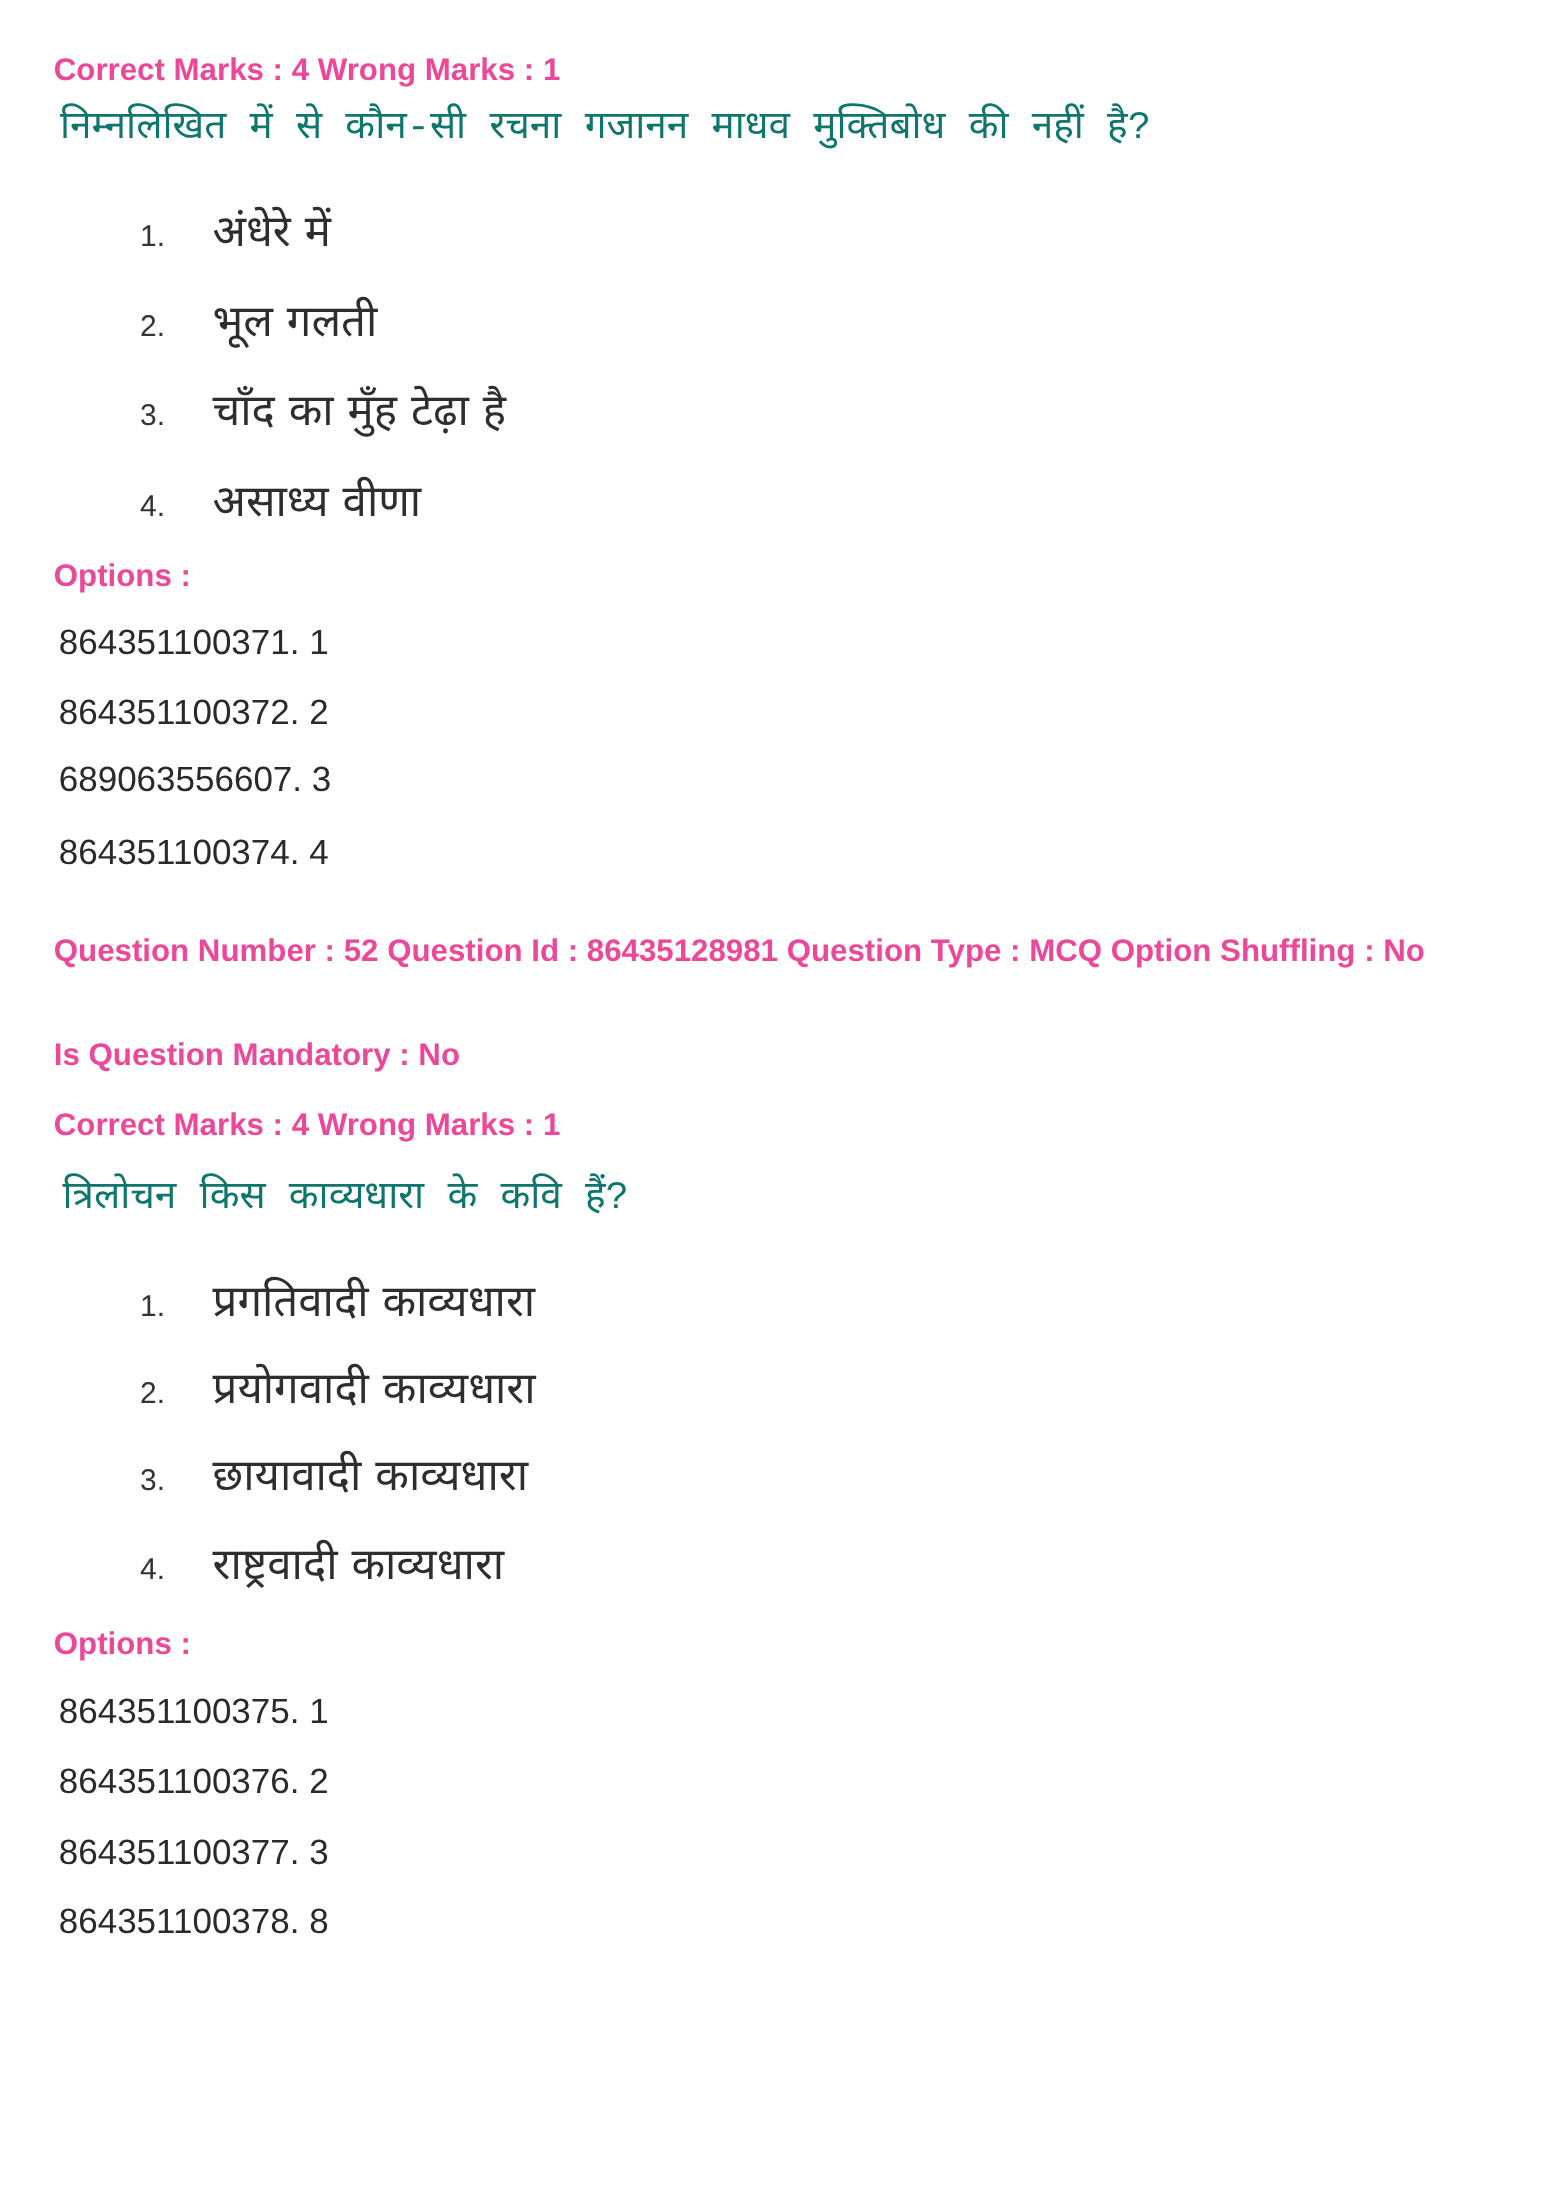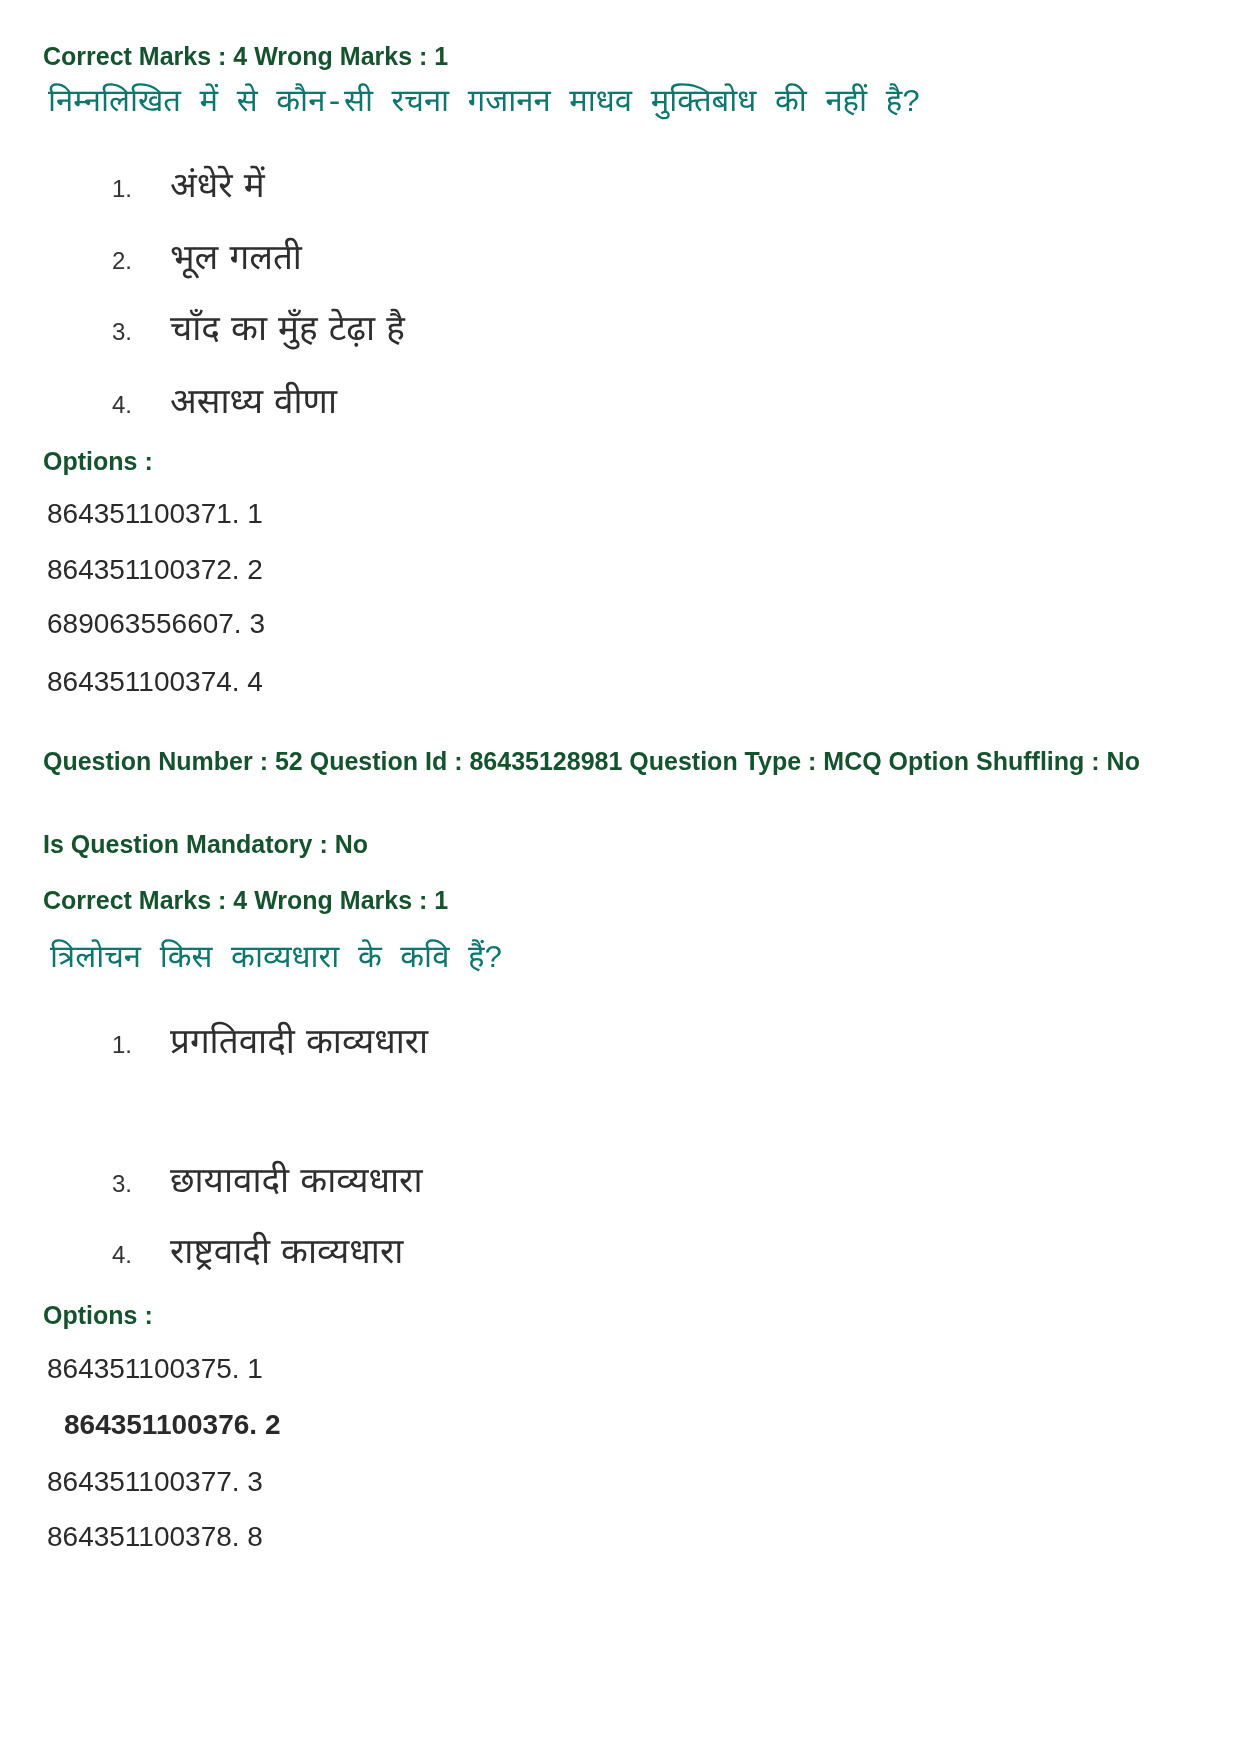--- a/index.html
+++ b/index.html
@@ -16,21 +16,21 @@
     overflow: hidden;
   }
   .t {
     position: absolute;
     white-space: nowrap;
     line-height: 1.3;
   }
   .bold {
     font-weight: 700;
     font-size: 25px;
-    color: #14532d;
+    color: #ec4899;
   }
   .reg {
     font-weight: 400;
     font-size: 28px;
     color: #2a2a2a;
   }
   .dev {
     font-weight: 400;
     font-size: 31px;
     color: #0f766e;
@@ -87,28 +87,31 @@
 
   <div class="t bold" style="left:43px; top:745px;">Question Number : 52 Question Id : 86435128981 Question Type : MCQ Option Shuffling : No</div>
   <div class="t bold" style="left:43px; top:828px;">Is Question Mandatory : No</div>
   <div class="t bold" style="left:43px; top:884px;">Correct Marks : 4 Wrong Marks : 1</div>
 
   <div class="t dev" style="left:50px; top:940px;">त्रिलोचन किस काव्यधारा के कवि हैं?</div>
 
   <div class="choice-row" style="top:1016px;">
     <span class="choice-num">1.</span><span class="choice-text">प्रगतिवादी काव्यधारा</span>
   </div>
+  <div class="choice-row" style="top:1085px;">
+    <span class="choice-num">2.</span><span class="choice-text">प्रयोगवादी काव्यधारा</span>
+  </div>
   <div class="choice-row" style="top:1155px;">
     <span class="choice-num">3.</span><span class="choice-text">छायावादी काव्यधारा</span>
   </div>
   <div class="choice-row" style="top:1226px;">
     <span class="choice-num">4.</span><span class="choice-text">राष्ट्रवादी काव्यधारा</span>
   </div>
 
   <div class="t bold" style="left:43px; top:1299px;">Options :</div>
 
   <div class="t reg" style="left:47px; top:1351px;">864351100375. 1</div>
-  <div class="t reg" style="left:64px; top:1407px;font-weight:bold;">864351100376. 2</div>
+  <div class="t reg" style="left:47px; top:1407px;">864351100376. 2</div>
   <div class="t reg" style="left:47px; top:1464px;">864351100377. 3</div>
   <div class="t reg" style="left:47px; top:1519px;">864351100378. 8</div>
 
 
 </div>
 
 </body></html>

